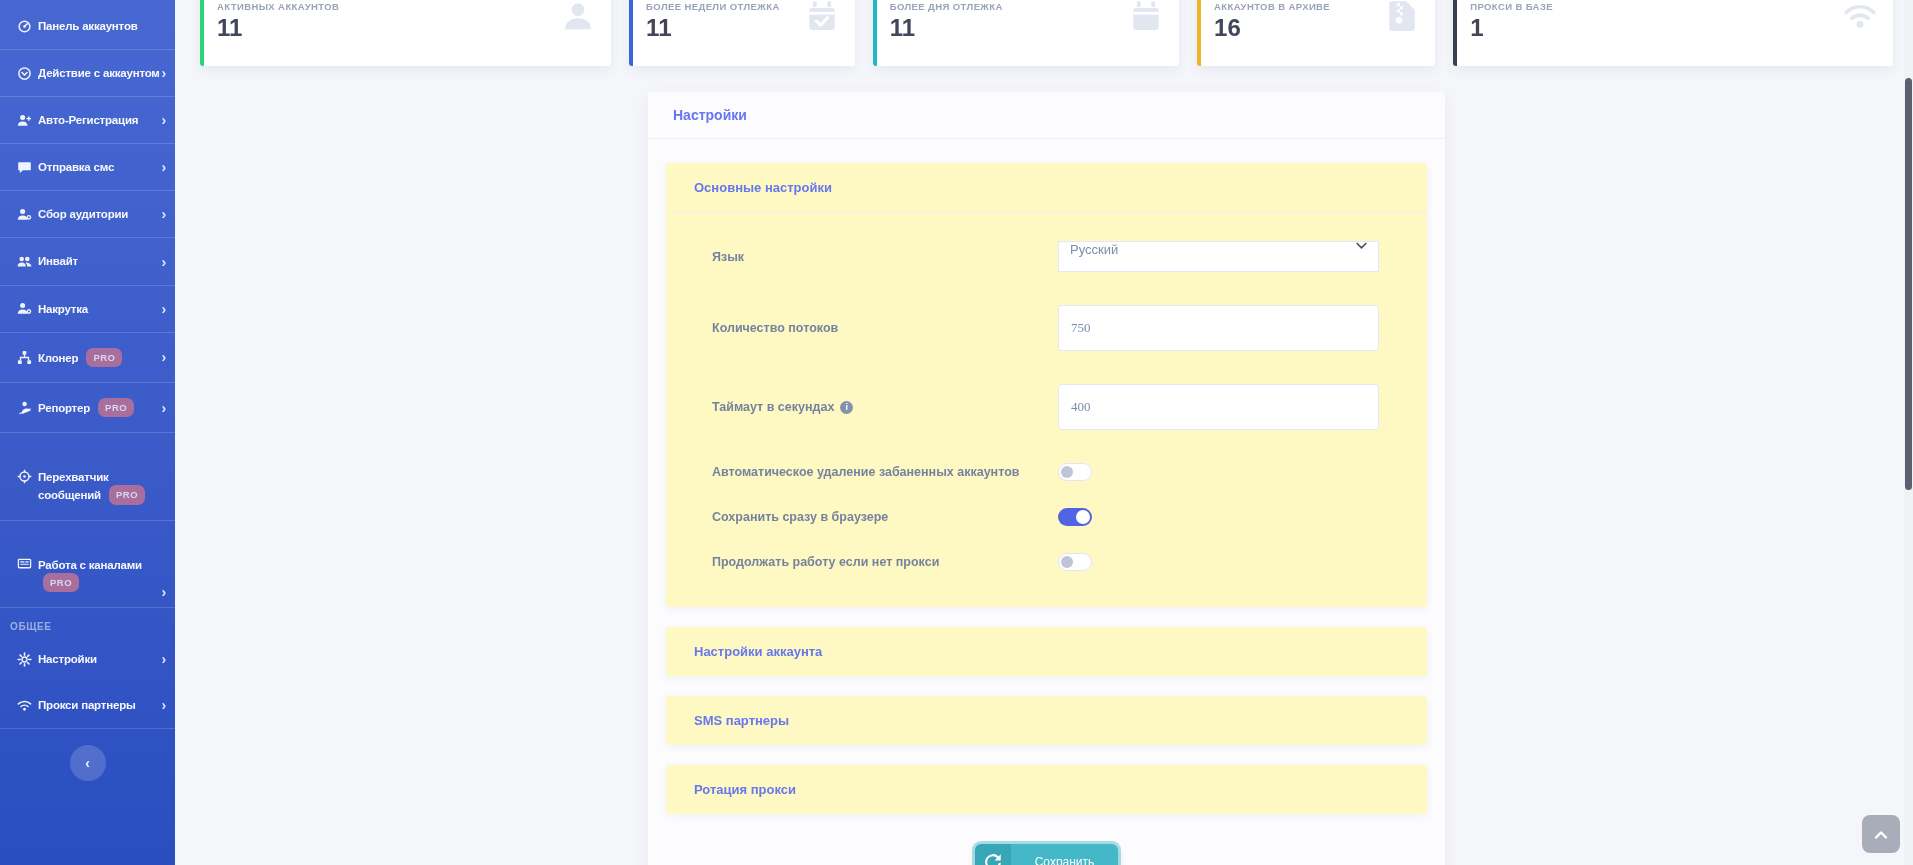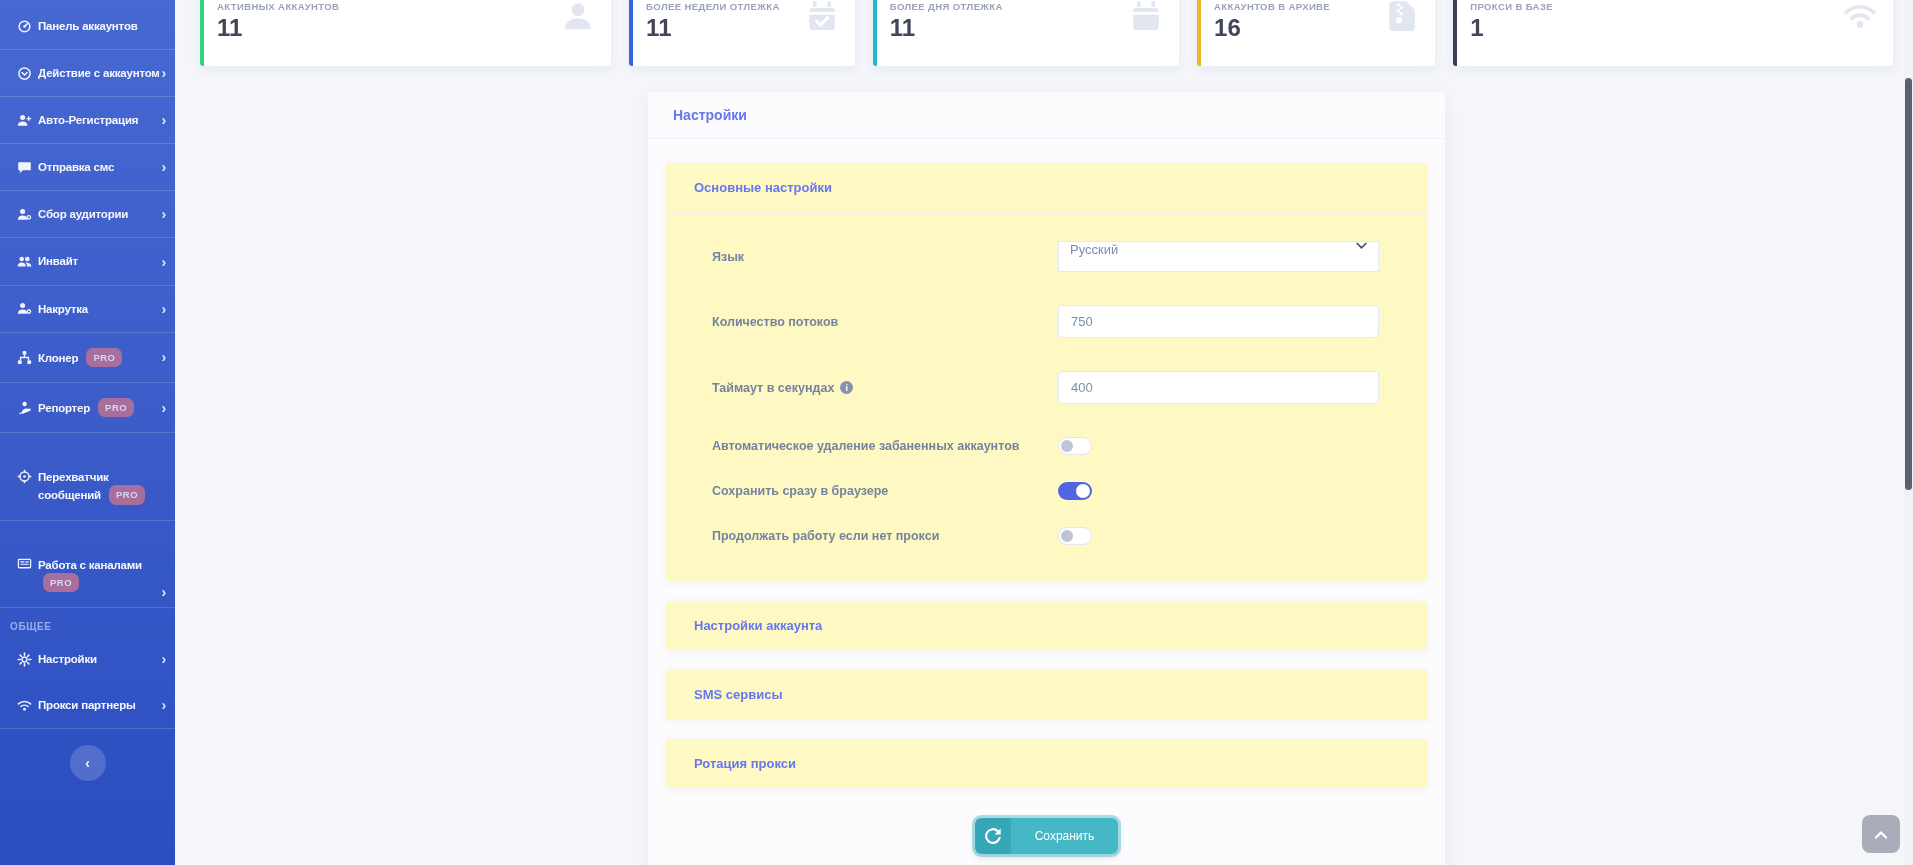--- a/index.html
+++ b/index.html
@@ -82,22 +82,22 @@
     padding:17px 28px; color:#6777ef; font-size:13px; font-weight:600; cursor:pointer;
   }
   .accordion.expanded > .accordion-header { border-bottom:1px solid #eef0f7; }
   .accordion-body { padding:28px 48px 30px 46px; }
   .form-row { display:flex; align-items:center; margin-bottom:33px; }
   .form-row.toggle-row { margin-bottom:27px; }
   .form-row:last-child { margin-bottom:6px; }
   .form-label { flex:1; font-size:12.5px; font-weight:600; color:#76839f; display:flex; align-items:center; gap:6px; }
   .form-control { width:321px; }
   .text-input {
-    width:100%; height:33px; border:1px solid #e4e6fb; border-radius:4px;
-    padding:0 12px; font-family:Liberation Sans, sans-serif; font-size:13px;
+    width:100%; height:46px; border:1px solid #e4e6fb; border-radius:4px;
+    padding:0 12px; font-family:Liberation Serif, serif; font-size:13px;
     color:#7c8cad; background:#fff; outline:none;
   }
   .select {
     height:31px; border:1px solid #e4e6fb; border-radius:0; background:#fff;
     display:flex; align-items:flex-start; justify-content:space-between;
     padding:0 11px; font-size:13px; color:#7c8cad; cursor:pointer;
   }
   .select svg { width:11px; height:8px; }
   .info-icon {
     width:13px; height:13px; border-radius:50%; background:#8492ad; color:#fff;
@@ -425,21 +425,21 @@
           </div>
 
         </div>
       </div>
 
       <div class="accordion">
         <div class="accordion-header">Настройки аккаунта</div>
       </div>
 
       <div class="accordion">
-        <div class="accordion-header">SMS сервисы</div>
+        <div class="accordion-header">SMS партнеры</div>
       </div>
 
       <div class="accordion">
         <div class="accordion-header">Ротация прокси</div>
       </div>
 
       <div class="save-row">
         <button class="save-btn">
           <span class="save-btn-icon" style="background-color: rgb(55, 166, 182);">
             <svg viewBox="0 0 16 16" fill="currentColor">

